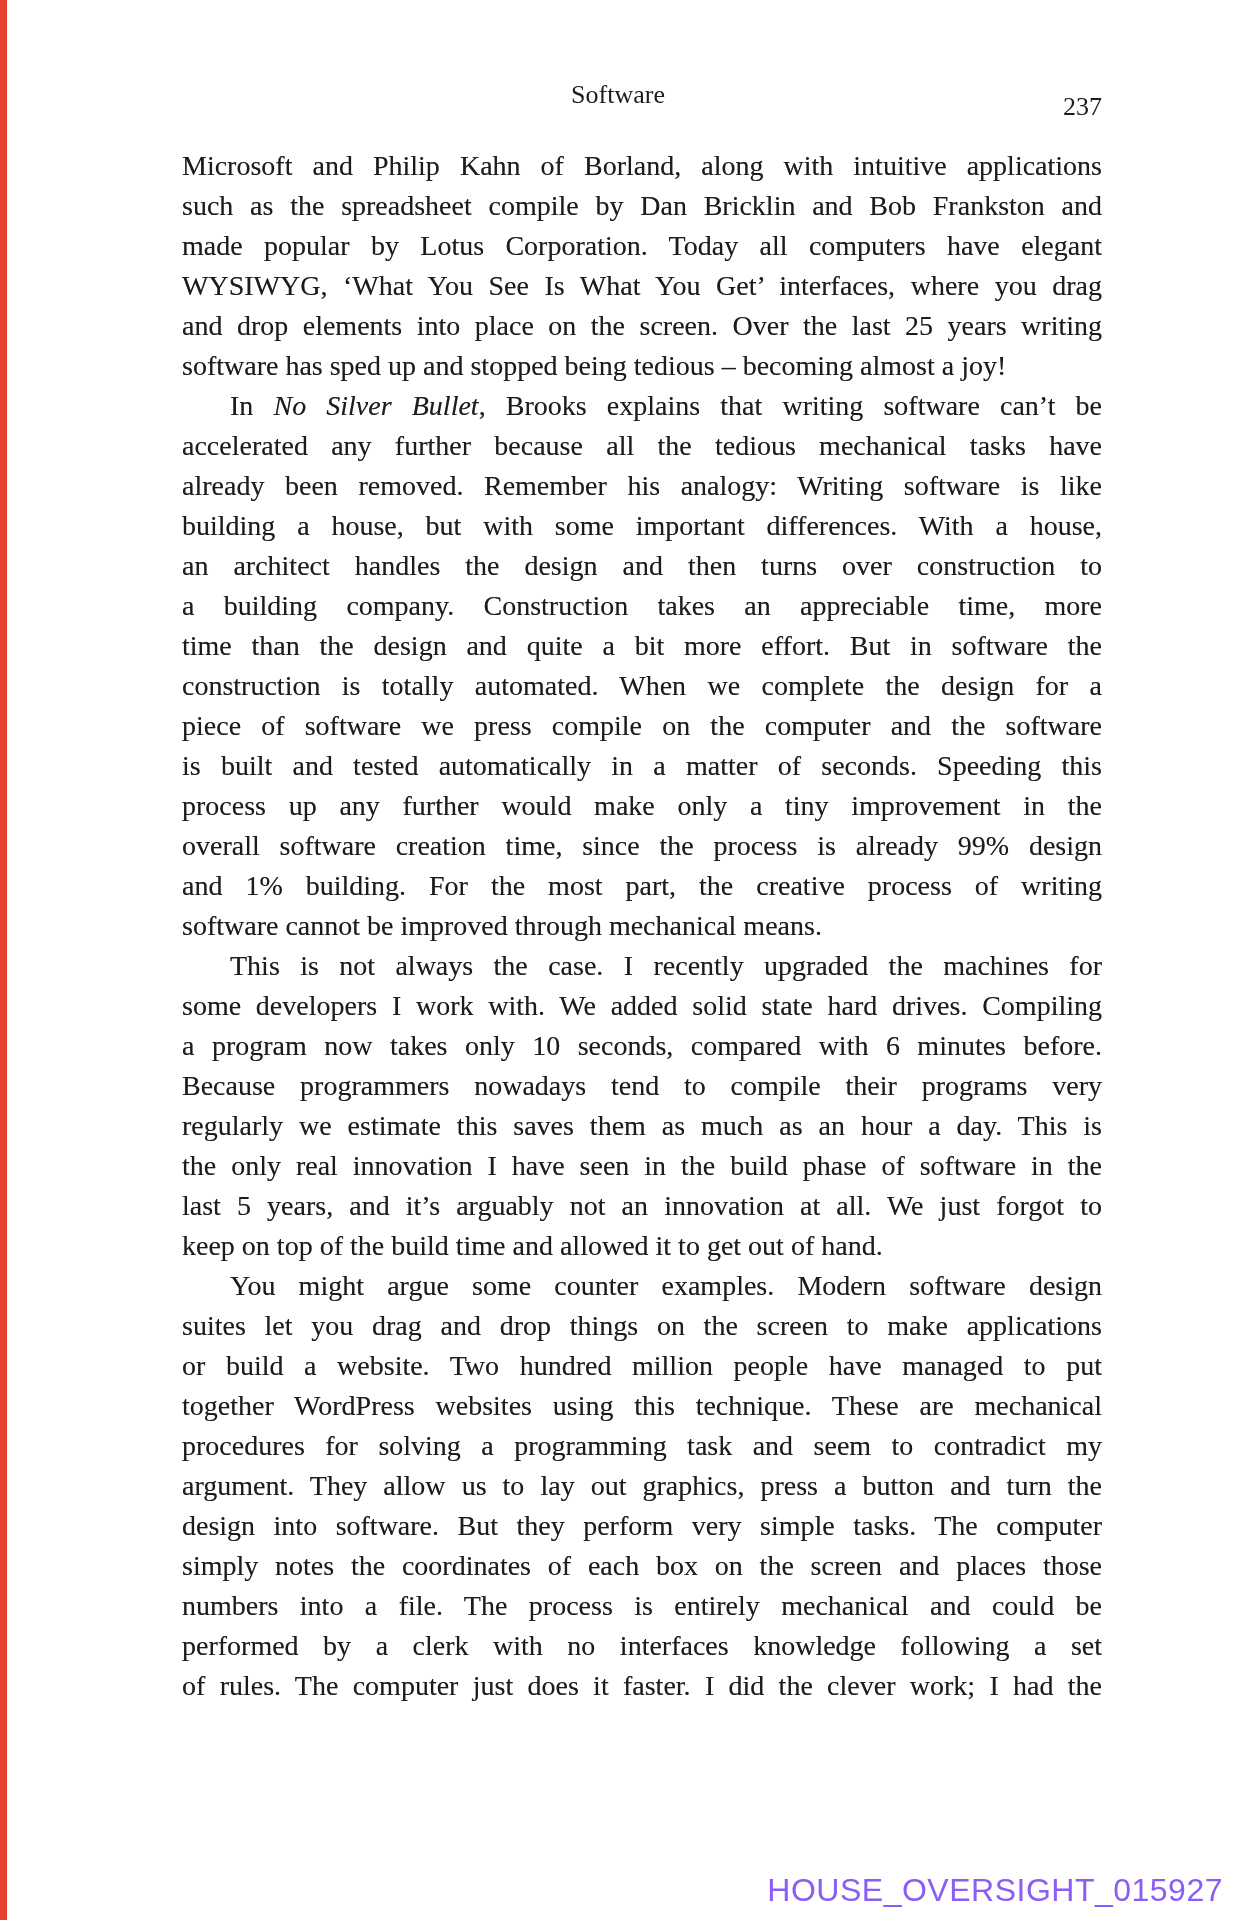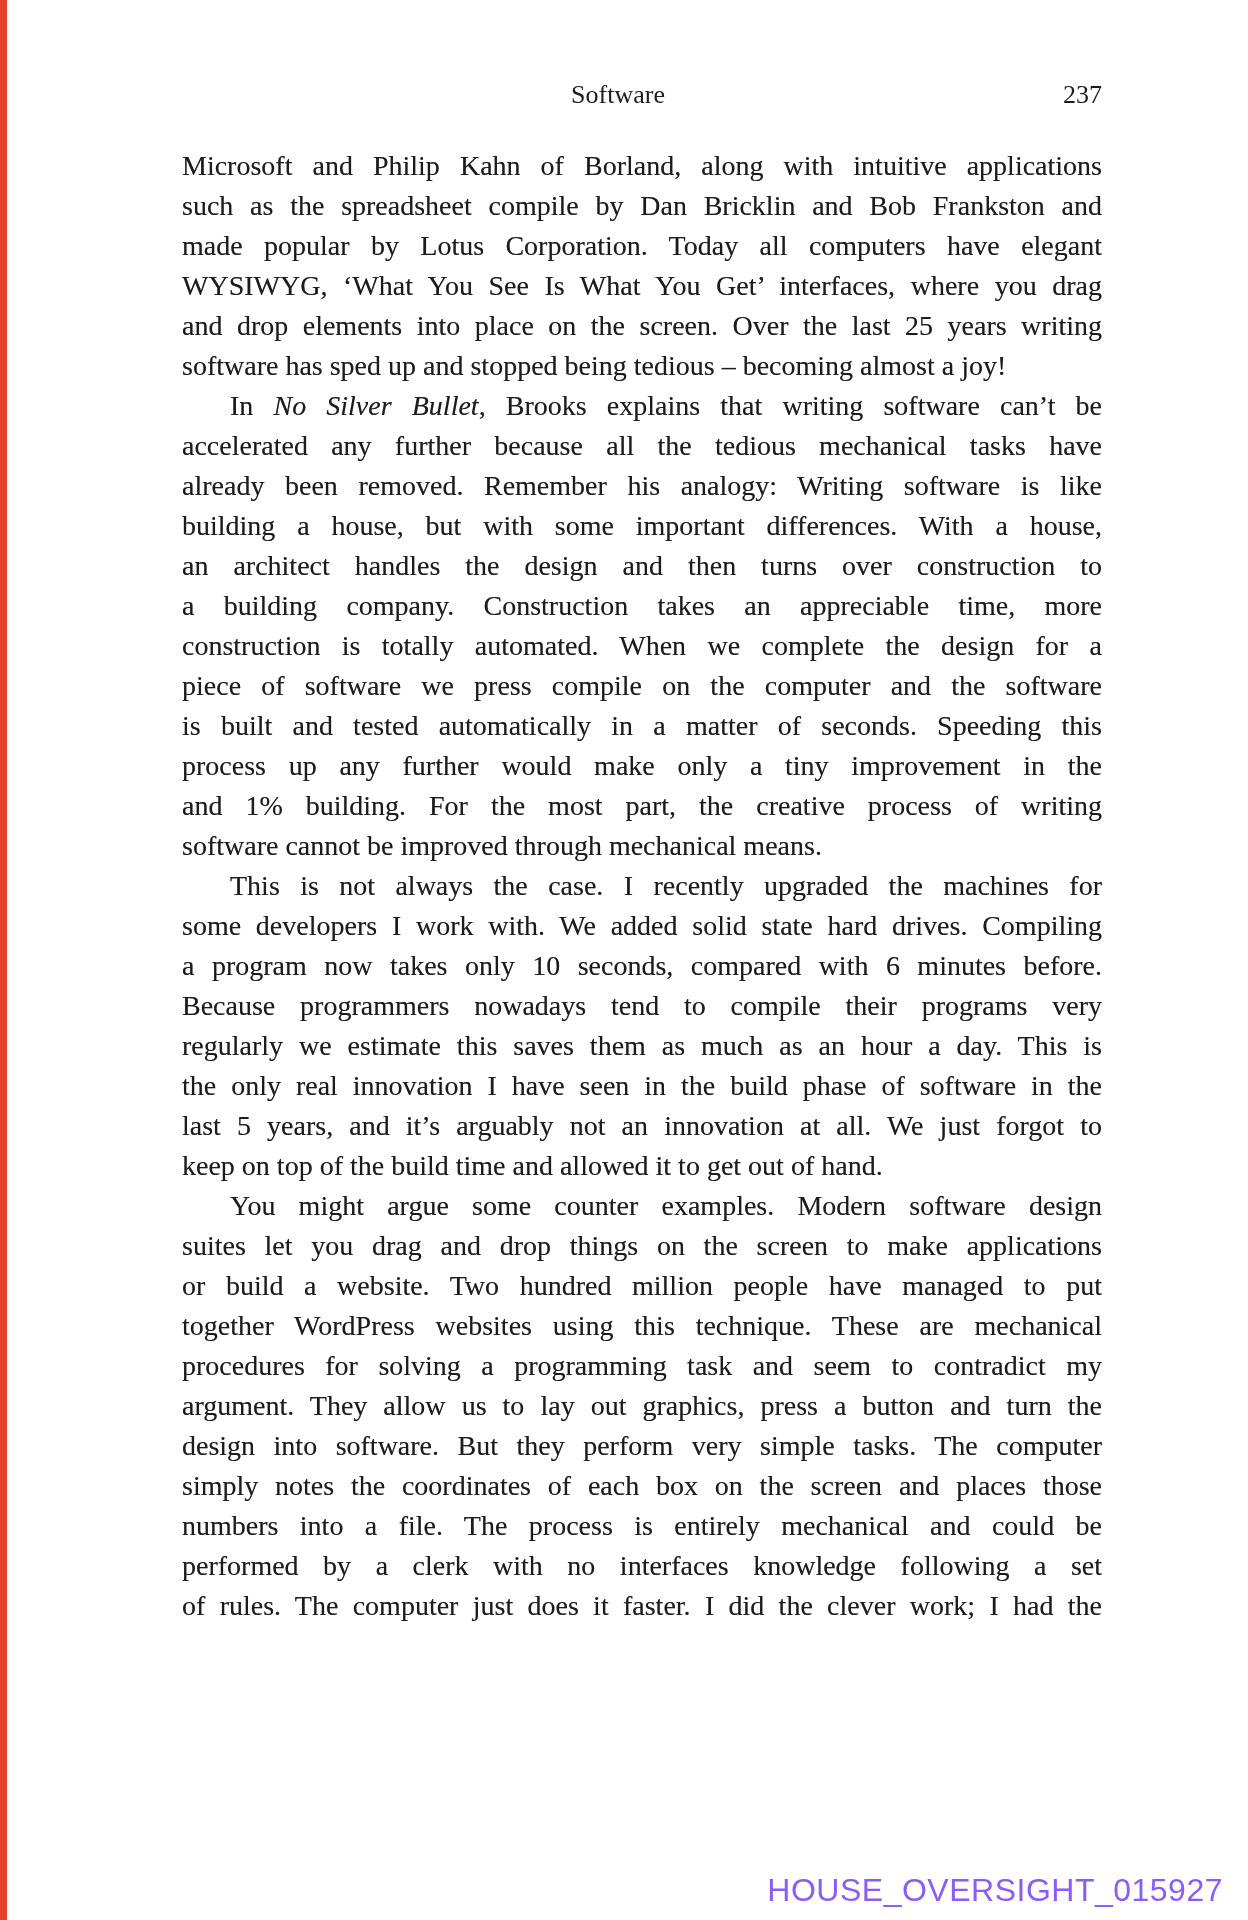--- a/index.html
+++ b/index.html
@@ -40,21 +40,21 @@
     line-height: 30px;
   }
   .running-title {
     display: block;
     text-align: center;
     transform: translateX(-24px);
   }
   .page-number {
     position: absolute;
     right: 0;
-    top: 0;
+    top: 12px;
     font-size: 26px;
     line-height: 30px;
   }
   .text-block {
     position: absolute;
     top: 146px;
     left: 0;
     width: 920px;
     font-size: 28px;
     line-height: 40px;
@@ -104,24 +104,26 @@
       <div class="line">made popular by Lotus Corporation. Today all computers have elegant</div>
       <div class="line">WYSIWYG, ‘What You See Is What You Get’ interfaces, where you drag</div>
       <div class="line">and drop elements into place on the screen. Over the last 25 years writing</div>
       <div class="line last">software has sped up and stopped being tedious – becoming almost a joy!</div>
       <div class="line indent">In <em>No Silver Bullet</em>, Brooks explains that writing software can’t be</div>
       <div class="line">accelerated any further because all the tedious mechanical tasks have</div>
       <div class="line">already been removed. Remember his analogy: Writing software is like</div>
       <div class="line">building a house, but with some important differences. With a house,</div>
       <div class="line">an architect handles the design and then turns over construction to</div>
       <div class="line">a building company. Construction takes an appreciable time, more</div>
+      <div class="line">time than the design and quite a bit more effort. But in software the</div>
       <div class="line">construction is totally automated. When we complete the design for a</div>
       <div class="line">piece of software we press compile on the computer and the software</div>
       <div class="line">is built and tested automatically in a matter of seconds. Speeding this</div>
       <div class="line">process up any further would make only a tiny improvement in the</div>
+      <div class="line">overall software creation time, since the process is already 99% design</div>
       <div class="line">and 1% building. For the most part, the creative process of writing</div>
       <div class="line last">software cannot be improved through mechanical means.</div>
       <div class="line indent">This is not always the case. I recently upgraded the machines for</div>
       <div class="line">some developers I work with. We added solid state hard drives. Compiling</div>
       <div class="line">a program now takes only 10 seconds, compared with 6 minutes before.</div>
       <div class="line">Because programmers nowadays tend to compile their programs very</div>
       <div class="line">regularly we estimate this saves them as much as an hour a day. This is</div>
       <div class="line">the only real innovation I have seen in the build phase of software in the</div>
       <div class="line">last 5 years, and it’s arguably not an innovation at all. We just forgot to</div>
       <div class="line last">keep on top of the build time and allowed it to get out of hand.</div>

